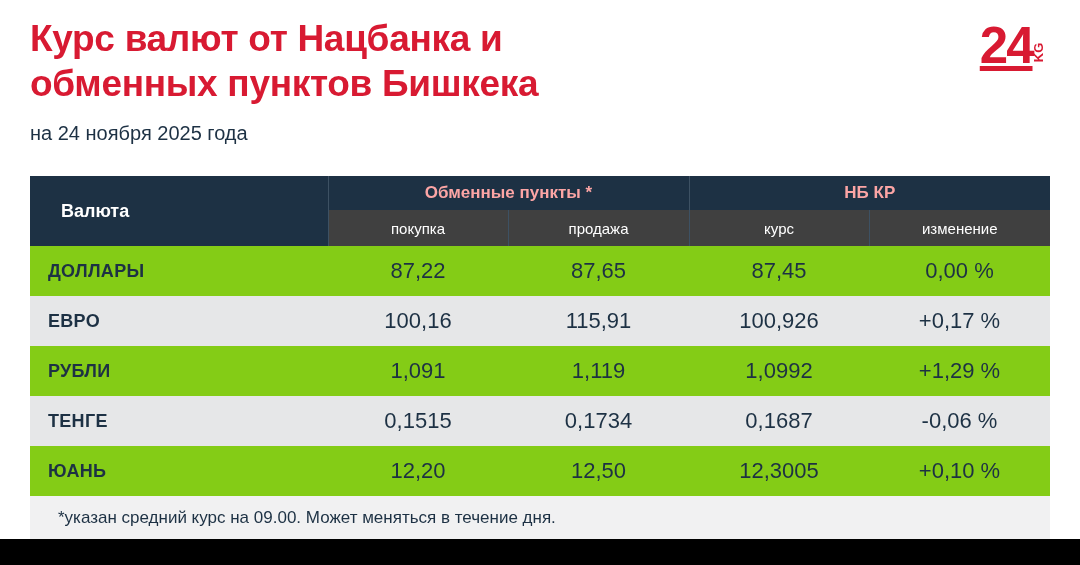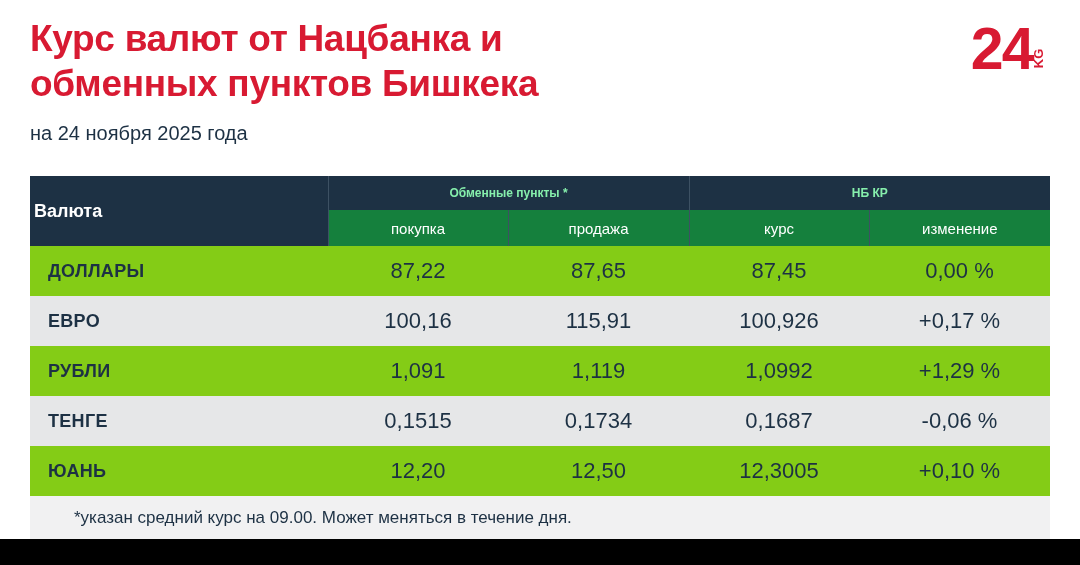--- a/index.html
+++ b/index.html
@@ -43,23 +43,24 @@
     right: 32px;
     top: 20px;
     width: 84px;
     height: 56px;
     color: #d81a32;
     font-weight: bold;
     line-height: 1;
     text-align: right;
   }
   .logo .num {
-    font-size: 59px;
+    font-size: 51px;
     letter-spacing: -2px;
     display: inline-block;
+    text-decoration: underline;
   }
   .logo .kg {
     display: inline-block;
     font-size: 13px;
     transform: rotate(-90deg) translateY(0px);
     transform-origin: center;
     margin-left: -4px;
     position: relative;
     top: -6px;
     letter-spacing: 0px;
@@ -72,47 +73,47 @@
     width: 1020px;
   }
   table {
     width: 100%;
     border-collapse: collapse;
     table-layout: fixed;
   }
   th, td { padding: 0; }
   .hdr-cell {
     background: #1d3144;
-    color: #86efac;
+    color: #fca5a5;
     text-align: center;
-    font-size: 12px;
+    font-size: 17px;
     font-weight: bold;
     height: 34px;
     vertical-align: middle;
     border-right: 1px solid #3d5163;
   }
   .hdr-cell.last { border-right: none; }
   .hdr-sub {
-    background: #15803d;
+    background: #404040;
     color: #ffffff;
     text-align: center;
     font-size: 15px;
     font-weight: normal;
     height: 36px;
     vertical-align: middle;
     border-right: 1px solid #3d5163;
   }
   .hdr-sub.last { border-right: none; }
   .hdr-currency {
     background: #1d3144;
     color: #ffffff;
     text-align: left;
     font-size: 18px;
     font-weight: bold;
-    padding-left: 4px;
+    padding-left: 31px;
     vertical-align: middle;
     border-right: 1px solid #3d5163;
   }
   tbody tr td {
     height: 50px;
     vertical-align: middle;
     font-size: 22px;
     color: #1d3144;
     text-align: center;
   }
@@ -122,21 +123,21 @@
     font-size: 18px;
     font-weight: bold;
     letter-spacing: 0.3px;
   }
   tbody tr.odd td { background: #84cc16; }
   tbody tr.even td { background: #e6e7e8; }
   .note-row td {
     background: #f1f1f2;
     height: 44px;
     text-align: left;
-    padding-left: 44px;
+    padding-left: 28px;
     font-size: 17px;
     color: #1d3144;
     vertical-align: middle;
   }
   .footer-bar {
     position: absolute;
     left: 0;
     bottom: 0;
     width: 1080px;
     height: 26px;

